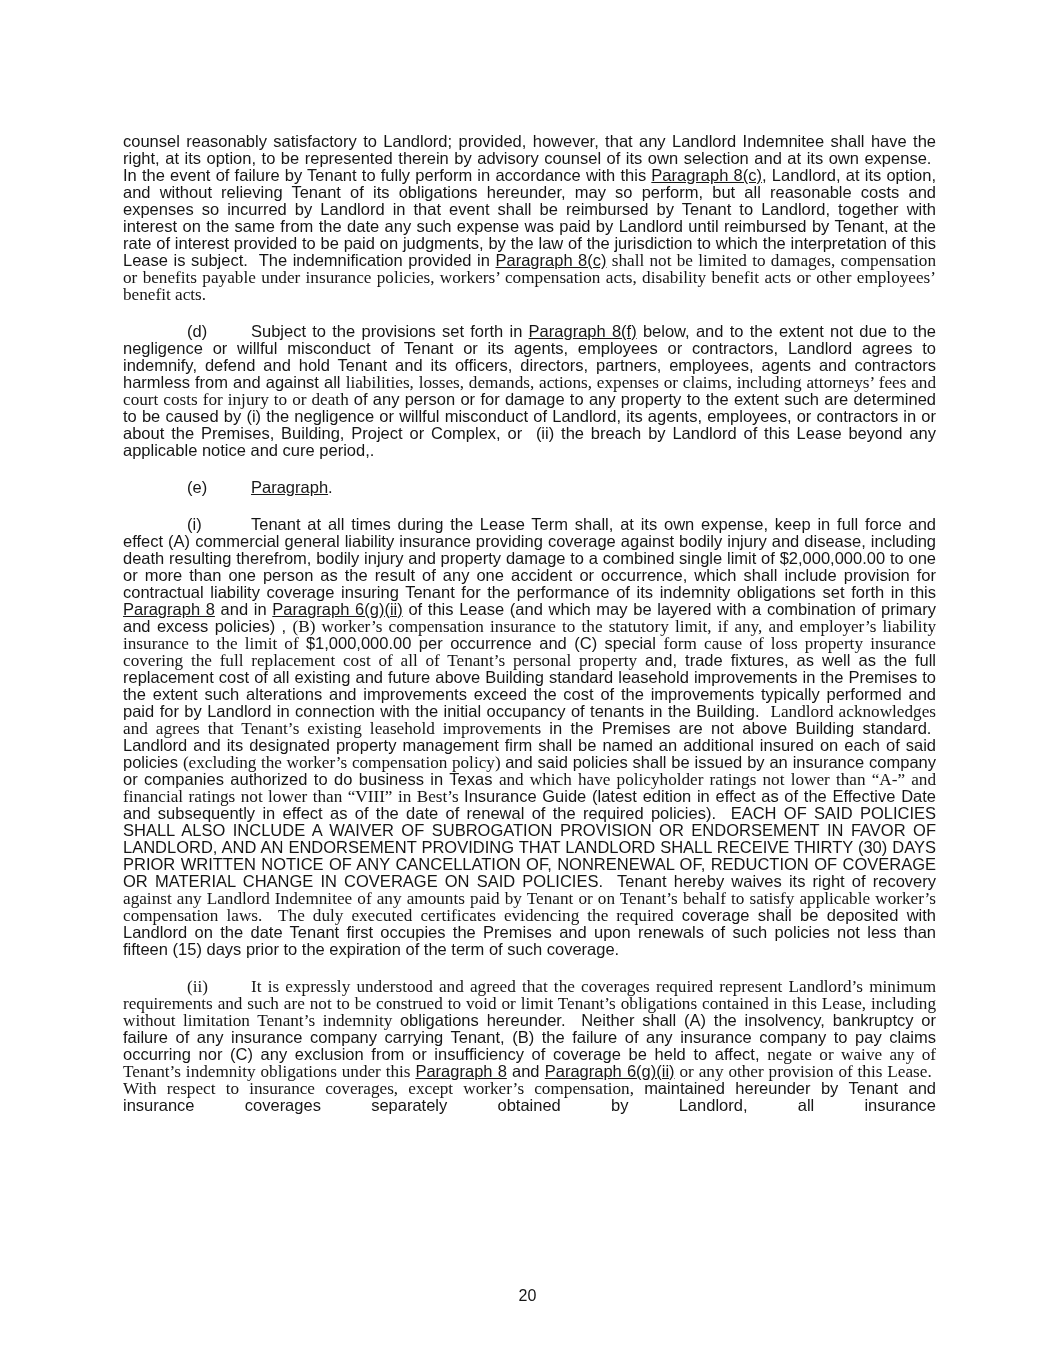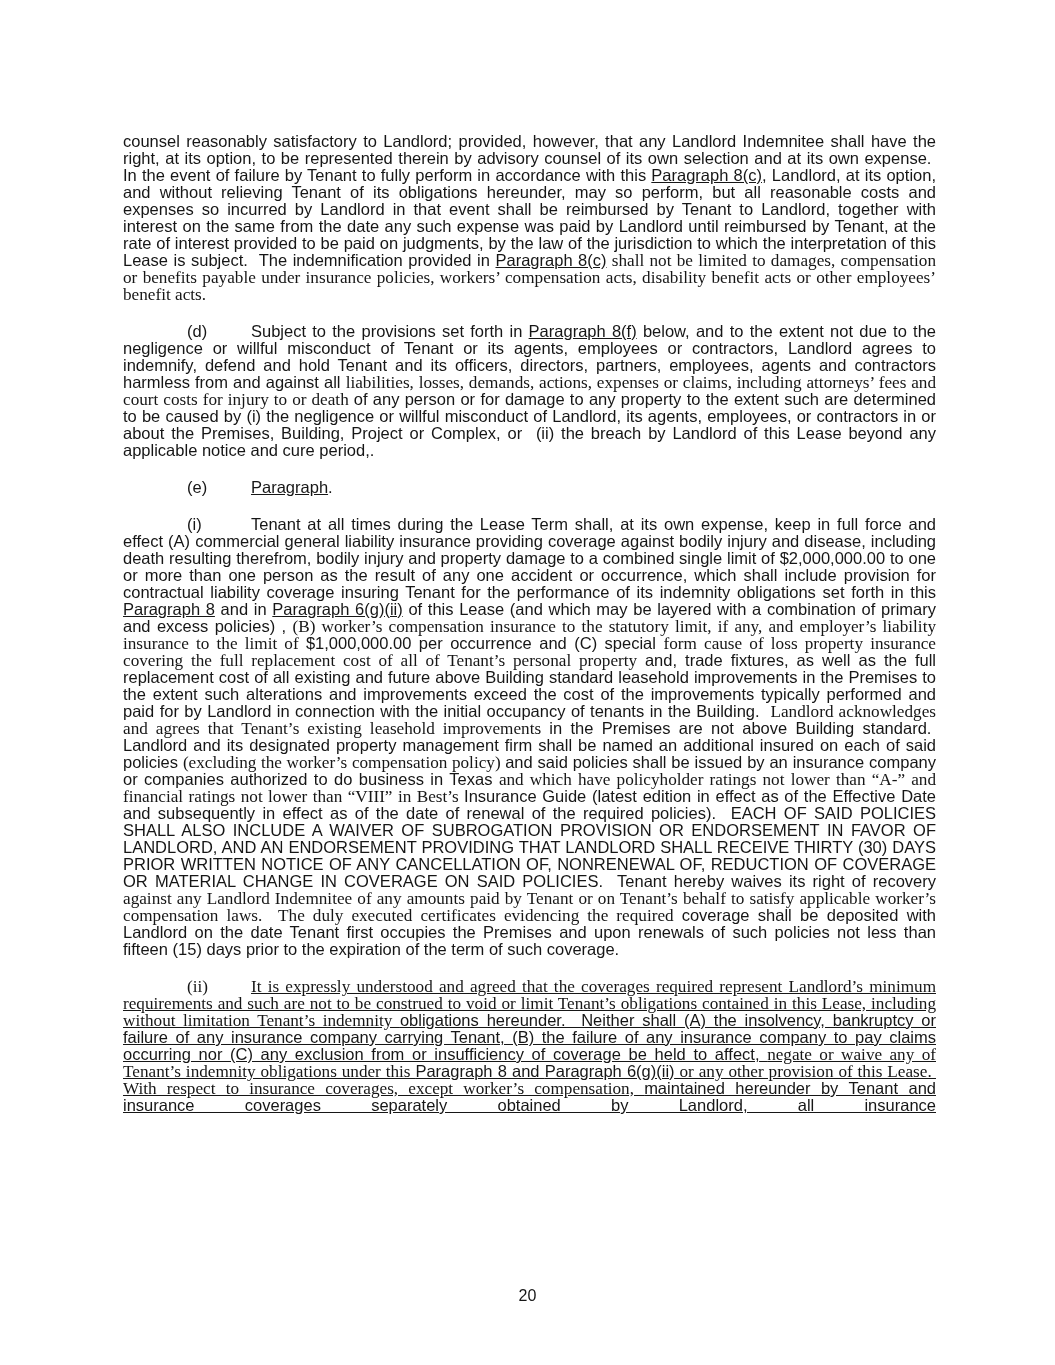--- a/index.html
+++ b/index.html
@@ -19,21 +19,21 @@
     width: 813px;
   }
   p.doc {
     margin: 12px 0 20px 0;
     font-size: 16.5px;
     line-height: 17px;
     text-align: justify;
   }
   .indent-first { text-indent: 64px; }
   .indent-block { margin-left: 64px; }
-  .justify-last { text-align-last: justify; text-decoration: underline; }
+  .justify-last { text-align-last: justify; }
   .serif {
     font-family: "Liberation Serif", serif;
     font-size: 17.2px;
   }
   .u { text-decoration: underline; }
   .tab-label {
     display: inline-block;
     width: 64px;
     text-indent: 0;
   }

